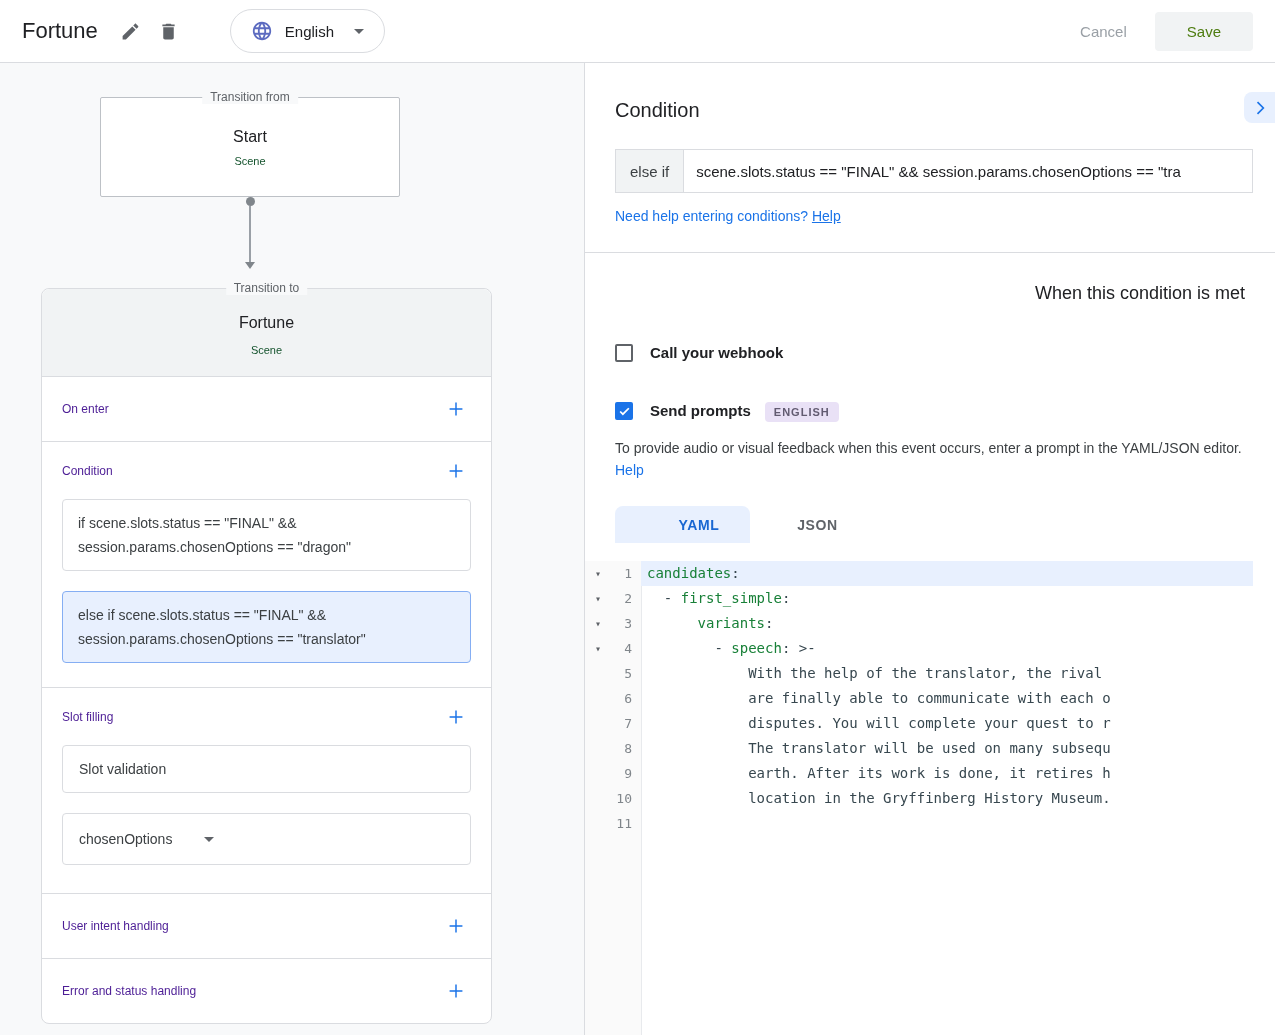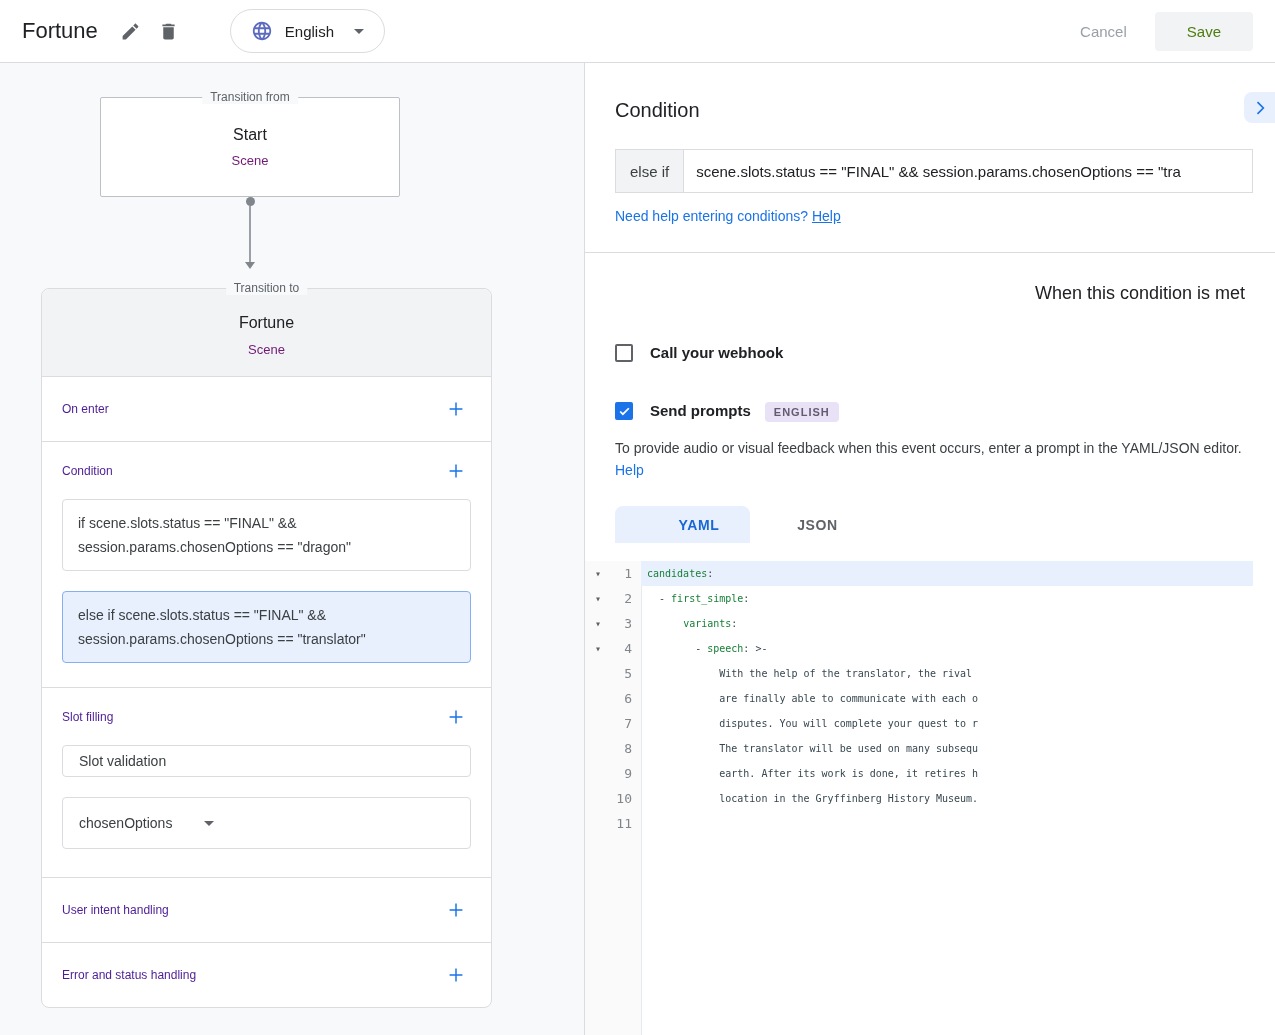--- a/index.html
+++ b/index.html
@@ -18,39 +18,39 @@
 
   
   .main { display: flex; height: 972px; }
   .left-panel { width: 585px; background: #f8f9fa; border-right: 1px solid #dadce0; position: relative; overflow: hidden; flex: none; }
   .right-panel { flex: 1; background: #fff; position: relative; display: flex; flex-direction: column; padding-top: 36px; overflow: hidden; }
 
   
   .legend { position: absolute; top: -8px; left: 50%; transform: translateX(-50%); font-size: 12px; color: #5f6368; background: #f8f9fa; padding: 0 8px; white-space: nowrap; }
   .from-box { position: relative; width: 300px; height: 100px; margin: 34px 12px 0 100px; background: #fff; border: 1px solid #bdc1c6; border-radius: 2px; display: flex; flex-direction: column; align-items: center; justify-content: center; gap: 9px; }
   .node-name { font-size: 16px; color: #202124; }
-  .node-type { font-size: 13px; color: #701a75; }
+  .node-type { font-size: 11px; color: #14532d; }
   .flow-arrow { width: 300px; margin-left: 100px; height: 72px; display: flex; flex-direction: column; align-items: center; }
   .arrow-dot { width: 9px; height: 9px; border-radius: 50%; background: #80868b; flex: none; }
   .arrow-stem { width: 2px; flex: 1; background: #9aa0a6; }
   .arrow-head { width: 0; height: 0; border-left: 5px solid transparent; border-right: 5px solid transparent; border-top: 7px solid #80868b; }
 
   .scene-card { width: 451px; margin: 19px 0 0 41px; background: #fff; border: 1px solid #dadce0; border-radius: 8px; }
   .card-header { position: relative; background: #f1f3f4; border-radius: 8px 8px 0 0; text-align: center; padding: 25px 0 18px; }
   .card-header .node-name { display: block; margin-bottom: 8px; }
   .section { border-top: 1px solid #dadce0; }
   .sec-row { display: flex; align-items: center; justify-content: space-between; padding: 0 20px; height: 64px; }
   .sec-head { display: flex; align-items: center; justify-content: space-between; padding: 0 20px; height: 57px; }
   .sec-label { font-size: 12px; color: #4c1d95; }
   .plus-btn { background: none; border: none; width: 30px; height: 30px; display: flex; align-items: center; justify-content: center; cursor: pointer; }
   .cond-list { padding: 0 20px 24px; }
   .cond-box { border: 1px solid #dadce0; border-radius: 4px; background: #fff; padding: 11px 15px; font-size: 14px; line-height: 24px; color: #3c4043; cursor: pointer; }
   .cond-box + .cond-box { margin-top: 20px; }
   .cond-box.selected { background: #e8f0fe; border-color: #85aef3; }
-  .slot-box { margin: 0 20px 20px; height: 32px; border: 1px solid #dadce0; border-radius: 4px; background: #fff; display: flex; align-items: center; padding: 0 16px; font-size: 14px; color: #3c4043; cursor: pointer; }
+  .slot-box { margin: 0 20px 20px; height: 48px; border: 1px solid #dadce0; border-radius: 4px; background: #fff; display: flex; align-items: center; padding: 0 16px; font-size: 14px; color: #3c4043; cursor: pointer; }
   .param-box { margin: 0 20px 28px; height: 52px; border: 1px solid #dadce0; border-radius: 4px; background: #fff; display: flex; align-items: center; gap: 24px; padding: 0 16px; font-size: 14px; color: #3c4043; cursor: pointer; }
 
   
   .detail-heading { font-size: 20px; font-weight: 400; padding: 0 30px; }
   .collapse-btn { position: absolute; top: 29px; right: 0; width: 31px; height: 31px; background: #e8f0fe; border: none; border-radius: 8px 0 0 8px; display: flex; align-items: center; justify-content: center; cursor: pointer; }
   .cond-editor-row { display: flex; height: 44px; margin: 27px 22px 0 30px; }
   .prefix-cell { background: #f1f3f4; border: 1px solid #dadce0; display: flex; align-items: center; padding: 0 14px; font-size: 15px; color: #3c4043; flex: none; }
   .expr-cell { flex: 1; border: 1px solid #dadce0; border-left: none; background: #fff; display: flex; align-items: center; padding: 0 12px; font-size: 15px; color: #202124; white-space: nowrap; overflow: hidden; }
   .help-line { margin: 15px 30px 0; font-size: 14px; color: #1a73e8; }
   .help-line .link { color: #1a73e8; text-decoration: underline; cursor: pointer; }
@@ -67,21 +67,21 @@
   .tabs { margin: 25px 30px 0; display: flex; flex: none; }
   .tab { width: 135px; height: 37px; display: flex; align-items: center; justify-content: center; font-size: 14px; font-weight: 700; letter-spacing: 0.6px; color: #5f6368; background: none; border: none; cursor: pointer; }
   .tab.active { background: #e8f0fe; color: #1967d2; border-radius: 8px 8px 0 0; padding-left: 33px; }
 
   
   .editor { flex: 1; margin-top: 18px; position: relative; overflow: hidden; font-family: "DejaVu Sans Mono", monospace; }
   .editor::before { content: ""; position: absolute; left: 0; top: 0; bottom: 0; width: 56px; background: #fafafa; border-right: 1px solid #e8eaed; }
   .code-row { position: relative; display: flex; height: 25px; line-height: 25px; }
   .fold-cell { width: 26px; text-align: center; font-size: 10px; color: #5f6368; flex: none; cursor: pointer; }
   .num-cell { width: 30px; text-align: right; padding-right: 9px; font-size: 13px; color: #80868b; flex: none; }
-  .code-cell { flex: 1; padding-left: 6px; white-space: pre; overflow: hidden; font-size: 10px; margin-right: 22px; cursor: text; }
+  .code-cell { flex: 1; padding-left: 6px; white-space: pre; overflow: hidden; font-size: 14px; margin-right: 22px; cursor: text; }
   .code-row.hl .code-cell { background: #e8f0fe; }
   .key { color: #188038; }
   .plain { color: #37474f; }
 </style>
 </head>
 <body>
 
 <header class="topbar">
   <h1 class="page-title">Fortune</h1>
   <button class="icon-btn">

